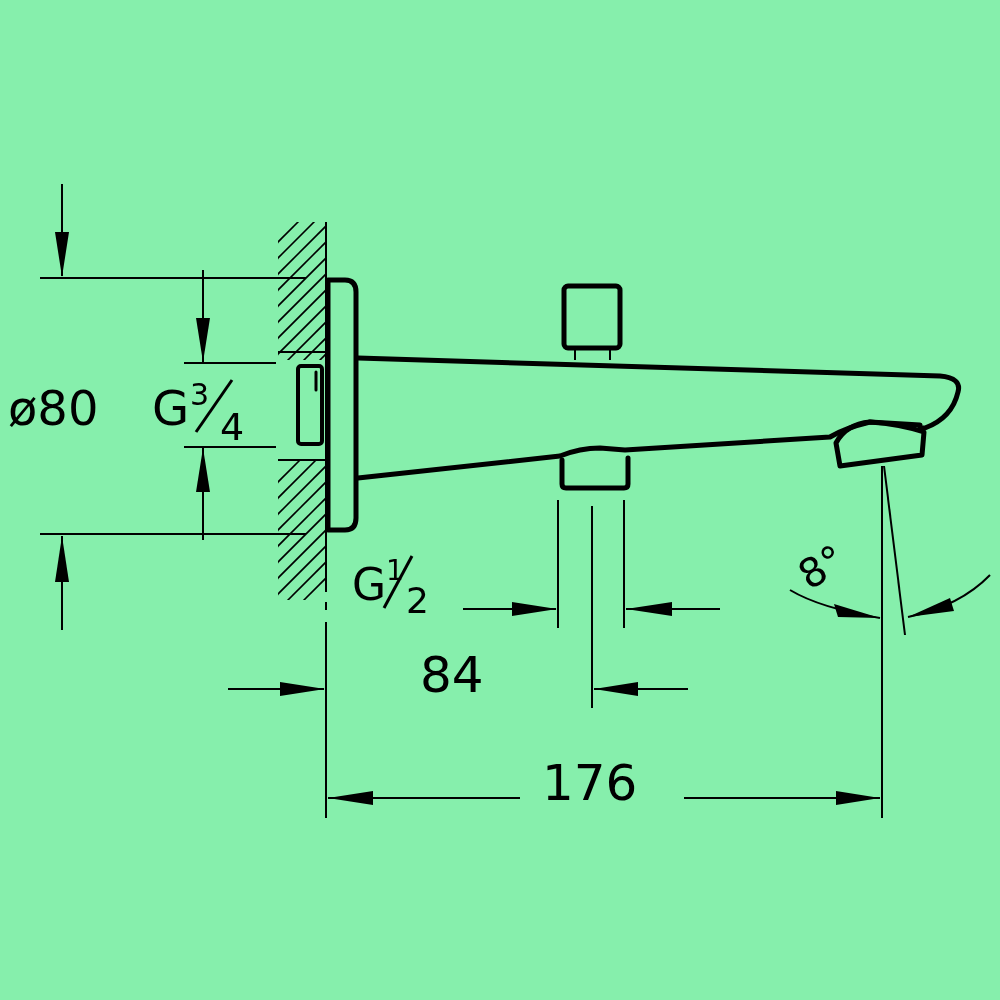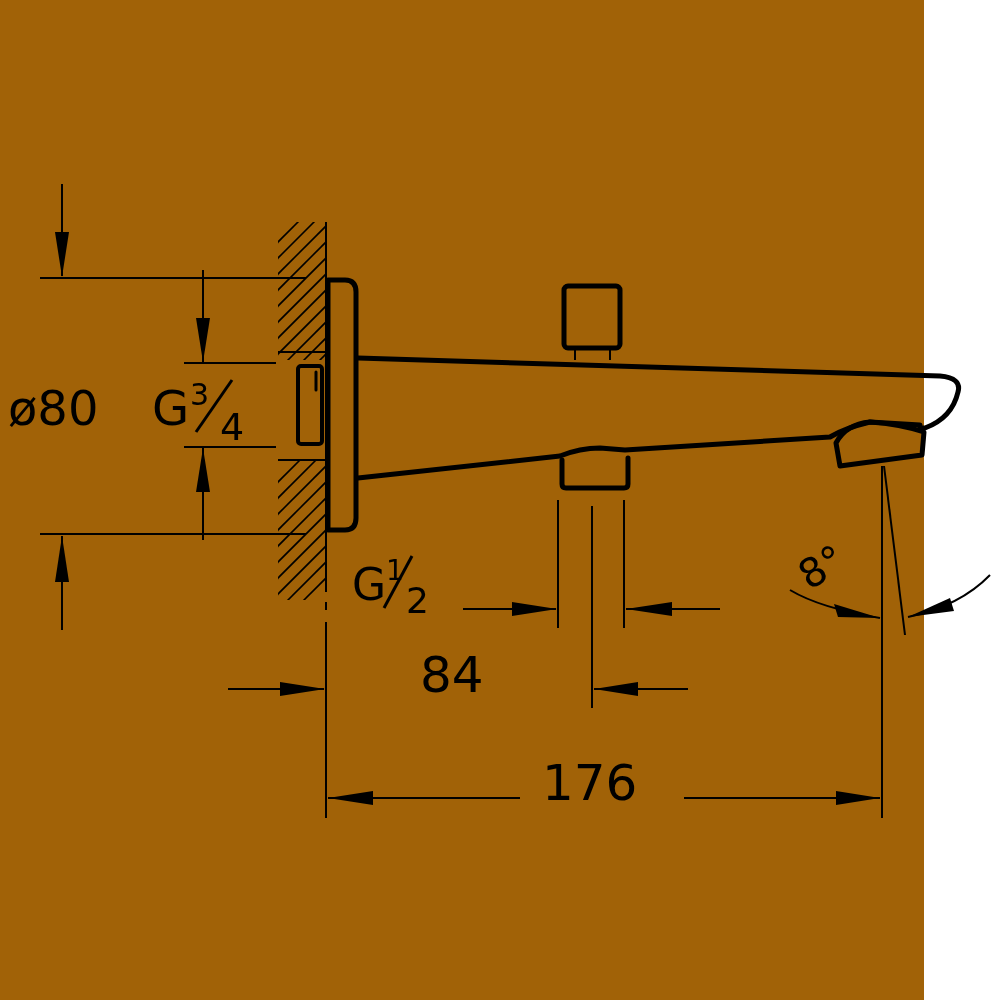--- a/index.html
+++ b/index.html
@@ -1,17 +1,17 @@
 <!DOCTYPE html>
 <html><head>
   <meta charset="utf-8">
   <style>
     html, body { margin: 0; padding: 0; background: #ffffff; }
     body { width: 1000px; height: 1000px; overflow: hidden; }
-    .canvas { position: relative; width: 924px; height: 1000px; background: #a16207; }
+    .canvas { position: relative; width: 1000px; height: 1000px; background: #86efac; }
     svg { position: absolute; left: 0; top: 0; }
     .dim-text { font-family: "DejaVu Sans", sans-serif; fill: #000; }
     .thin { stroke: #000; stroke-width: 2; fill: none; }
     .thick { stroke: #000; stroke-width: 5; fill: none; stroke-linejoin: round; stroke-linecap: round; }
     .hatch { stroke: #000; stroke-width: 1.6; }
     .arrow { fill: #000; stroke: none; }
   </style>
 </head>
 <body>
 

